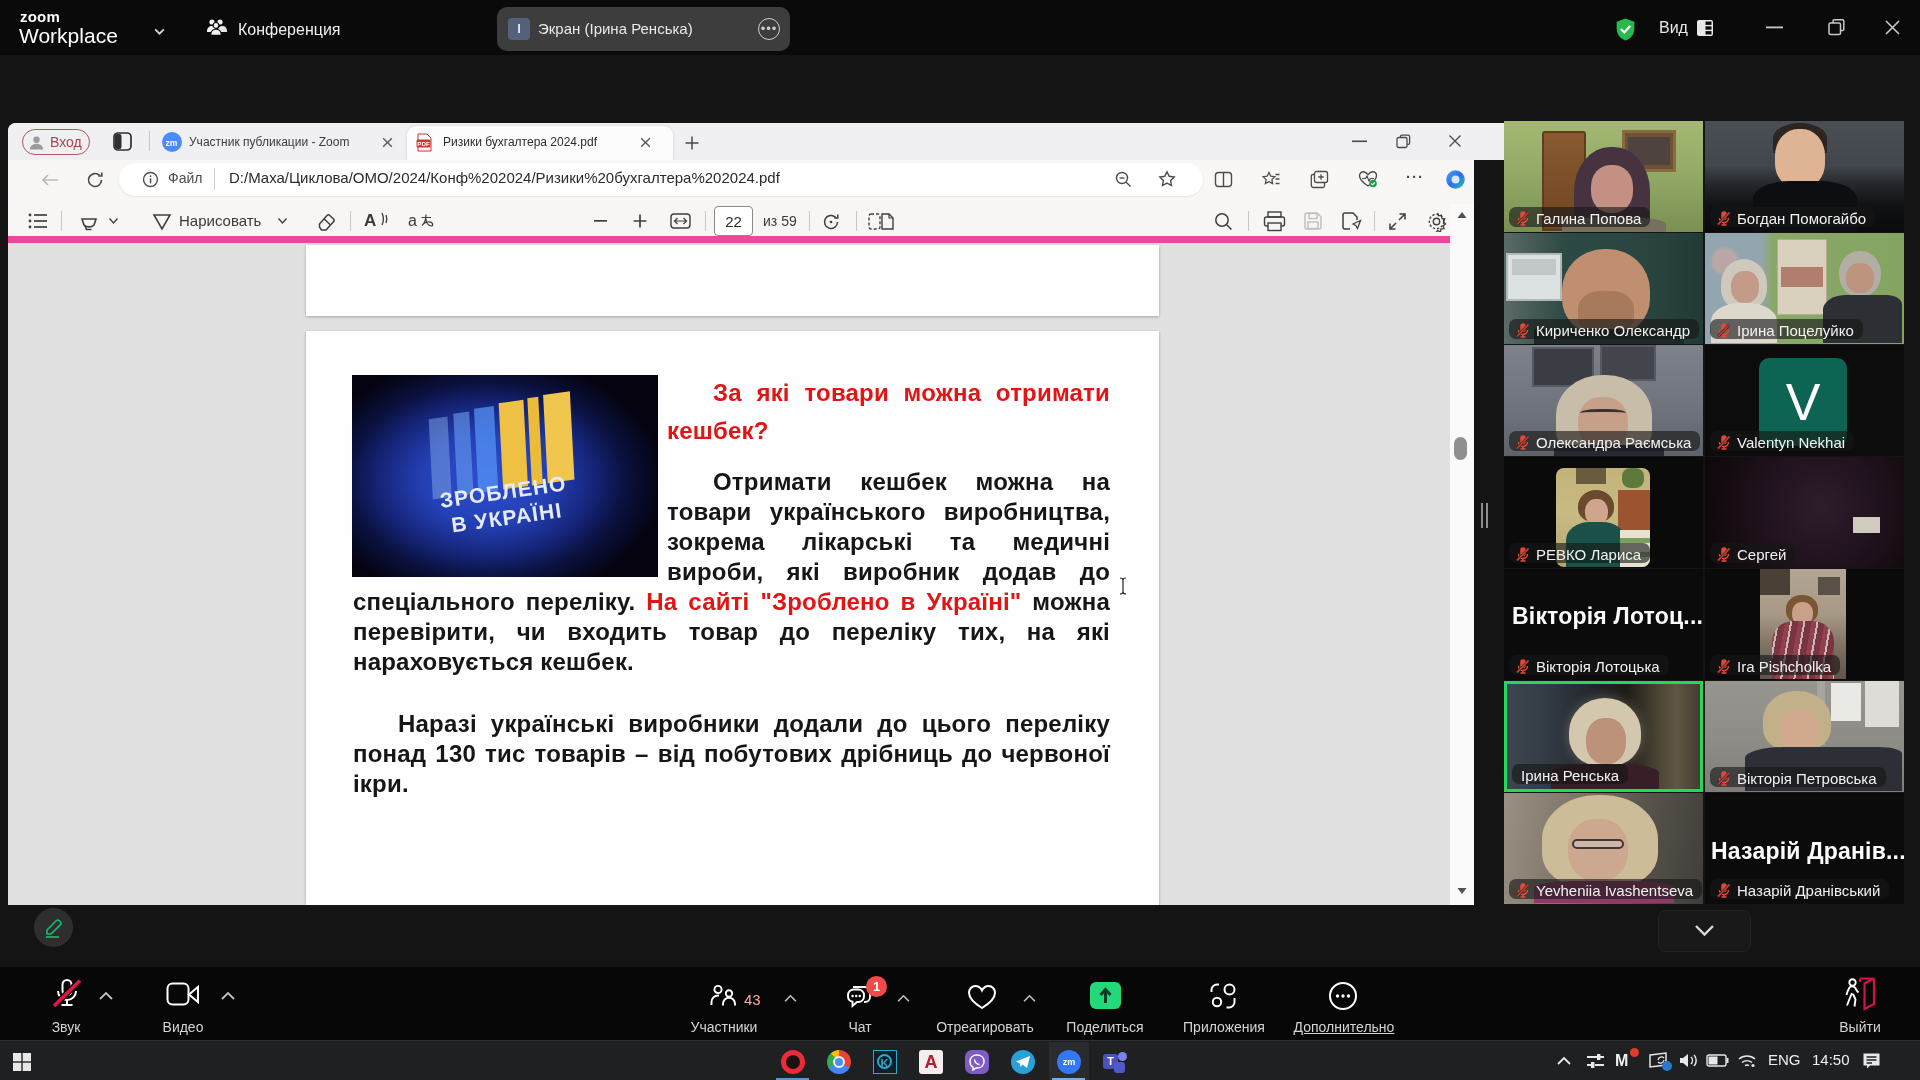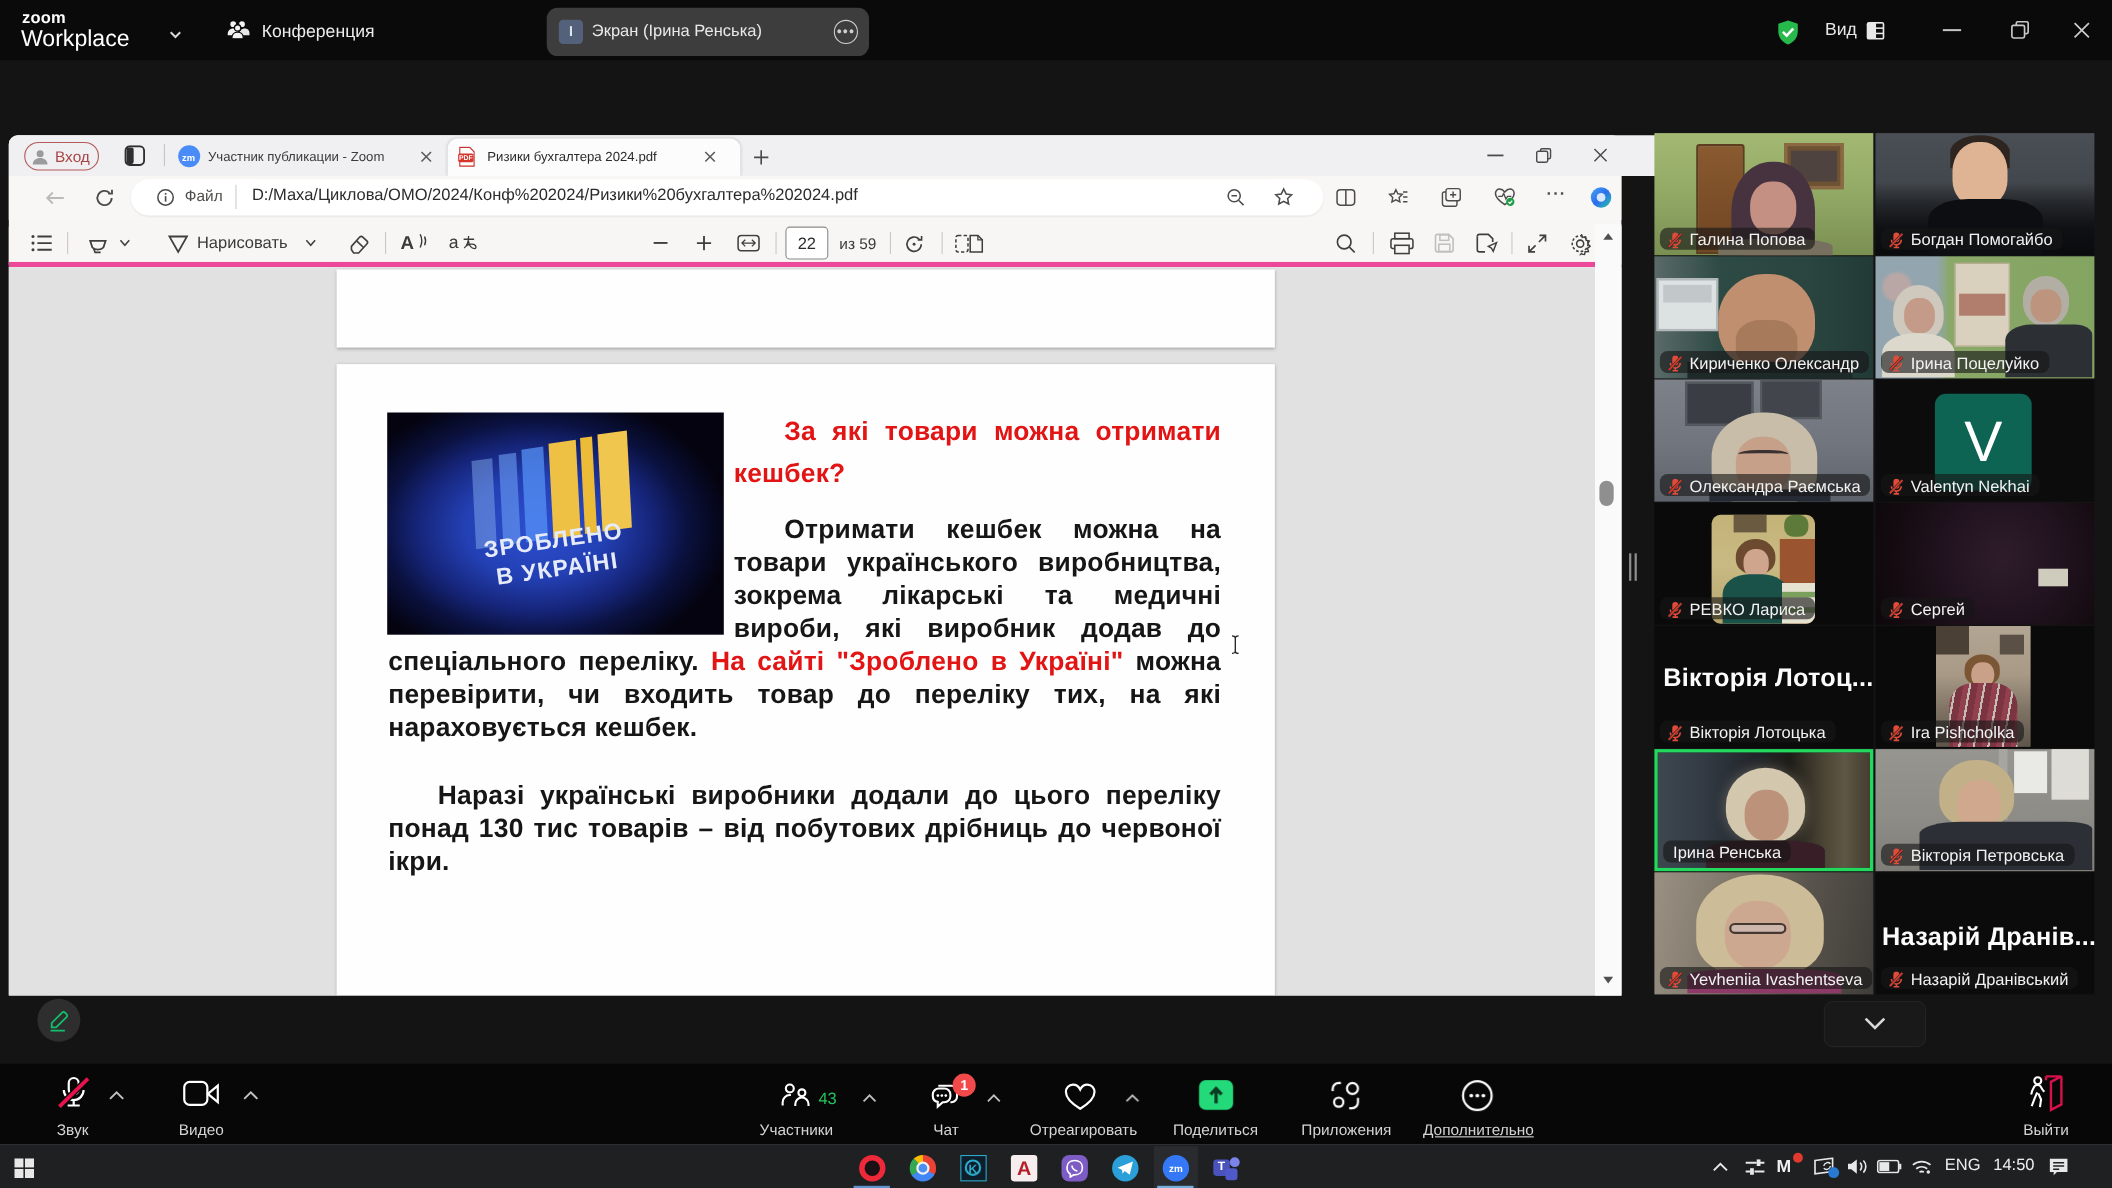--- a/index.html
+++ b/index.html
@@ -17,21 +17,21 @@
   #pill { position:absolute; left:497px; top:7px; width:293px; height:44px; background:#3d3d3d; border-radius:10px; }
   #pill .badge { position:absolute; left:11px; top:11px; width:22px; height:22px; background:#53627a; border-radius:4px; color:#dfe4ec; font-size:13px; font-weight:bold; text-align:center; line-height:22px; }
   #pill .ptxt { position:absolute; left:41px; top:13px; color:#e9e9e9; font-size:15px; }
   #pill .dots { position:absolute; right:10px; top:11px; width:22px; height:22px; border:1.5px solid #cfcfcf; border-radius:50%; color:#cfcfcf; text-align:center; line-height:19px; font-size:13px; letter-spacing:1px; }
   
   #main { position:absolute; left:0; top:55px; width:1920px; height:912px; background:#141414; }
   
   #bw { position:absolute; left:8px; top:123px; width:1466px; height:782px; background:#f9f7f6; border-radius:8px 8px 0 0; }
   #tabstrip { position:absolute; left:0; top:0; width:1612px; height:37px; background:#f0eff1; border-radius:8px 8px 0 0; }
   #addrrow { position:absolute; left:0; top:37px; width:1466px; height:40px; background:#f9f7f6; }
-  #pdftools { position:absolute; left:0; top:77px; width:1466px; height:43px; background:#f8f6f5; border-bottom:5px solid #ec4899; border-radius:7px 7px 0 0; }
+  #pdftools { position:absolute; left:0; top:77px; width:1466px; height:43px; background:#f8f6f5; border-bottom:7px solid #ec4899; border-radius:7px 7px 0 0; }
   #pdfarea { position:absolute; left:0; top:120px; width:1466px; height:662px; background:#e2e1e2; overflow:hidden; }
   .pdftxt { font-size:24px; font-weight:bold; color:#161616; line-height:30px; letter-spacing:0.2px; white-space:nowrap; font-family:"Liberation Sans", sans-serif; }
   .pdftxt.red, .red { color:#e21414; }
   
   .tile { position:absolute; width:199px; height:111px; background:#0d0d0d; overflow:hidden; }
   .tlabel { position:absolute; left:5px; bottom:5px; height:20px; background:rgba(22,22,22,0.62); border-radius:7px; color:#f2f2f2; font-size:15px; line-height:24px; padding:0 9px 0 27px; white-space:nowrap; }
   .tlabel.nomic { padding-left:9px; }
   .tlabel svg { position:absolute; left:6px; top:4px; }
   .bigname { position:absolute; color:#fcfcfc; font-size:23px; font-weight:bold; white-space:nowrap; letter-spacing:0.2px; }
   
@@ -600,21 +600,21 @@
       </svg>
 
     <svg class="abs" style="left:710px; top:17px;" width="28" height="24" viewBox="0 0 28 24">
         <g stroke="#fff" stroke-width="1.9" fill="none">
           <circle cx="8" cy="5.5" r="3.6"></circle>
           <path d="M1.5 21 v-3 a6.5 6.5 0 0 1 6.5-6.5 h1"></path>
           <circle cx="19" cy="9.5" r="3.2"></circle>
           <path d="M13 21.5 v-1.8 a6 6 0 0 1 12 0 v1.8"></path>
         </g>
       </svg>
-    <div class="cl" style="left:744px; top:991px; position:fixed; font-size:15px; color:#22c55e;">43</div>
+    <div class="cl" style="left:744px; top:991px; position:fixed; font-size:15px; color:#fca5a5;">43</div>
     <svg class="abs" style="left:783px; top:27px;" width="15" height="9" viewBox="0 0 16 10">
         <path d="M2 8 L8 2 L14 8" stroke="#c0c0c0" stroke-width="1.8" fill="none"></path>
       </svg>
     <div class="cl" style="left:674px; top:1019px; position:fixed; width:100px; text-align:center;">Участники</div>
 
     <svg class="abs" style="left:845px; top:16px;" width="28" height="28" viewBox="0 0 28 28">
         <path d="M8 4 h12 a5 5 0 0 1 5 5 v5 a5 5 0 0 1 -5 5 h-1" stroke="#fff" stroke-width="1.9" fill="none"></path>
         <path d="M3 12 a5.5 5.5 0 0 1 5.5-5.5 h5 a5.5 5.5 0 0 1 5.5 5.5 v1.5 a5.5 5.5 0 0 1 -5.5 5.5 H12 l-4.5 4 v-4.3 a5.5 5.5 0 0 1 -4.5-5.4 z" stroke="#fff" stroke-width="1.9" fill="none"></path>
         <circle cx="7.6" cy="13" r="1.2" fill="#fff"></circle>
         <circle cx="11.2" cy="13" r="1.2" fill="#fff"></circle>

